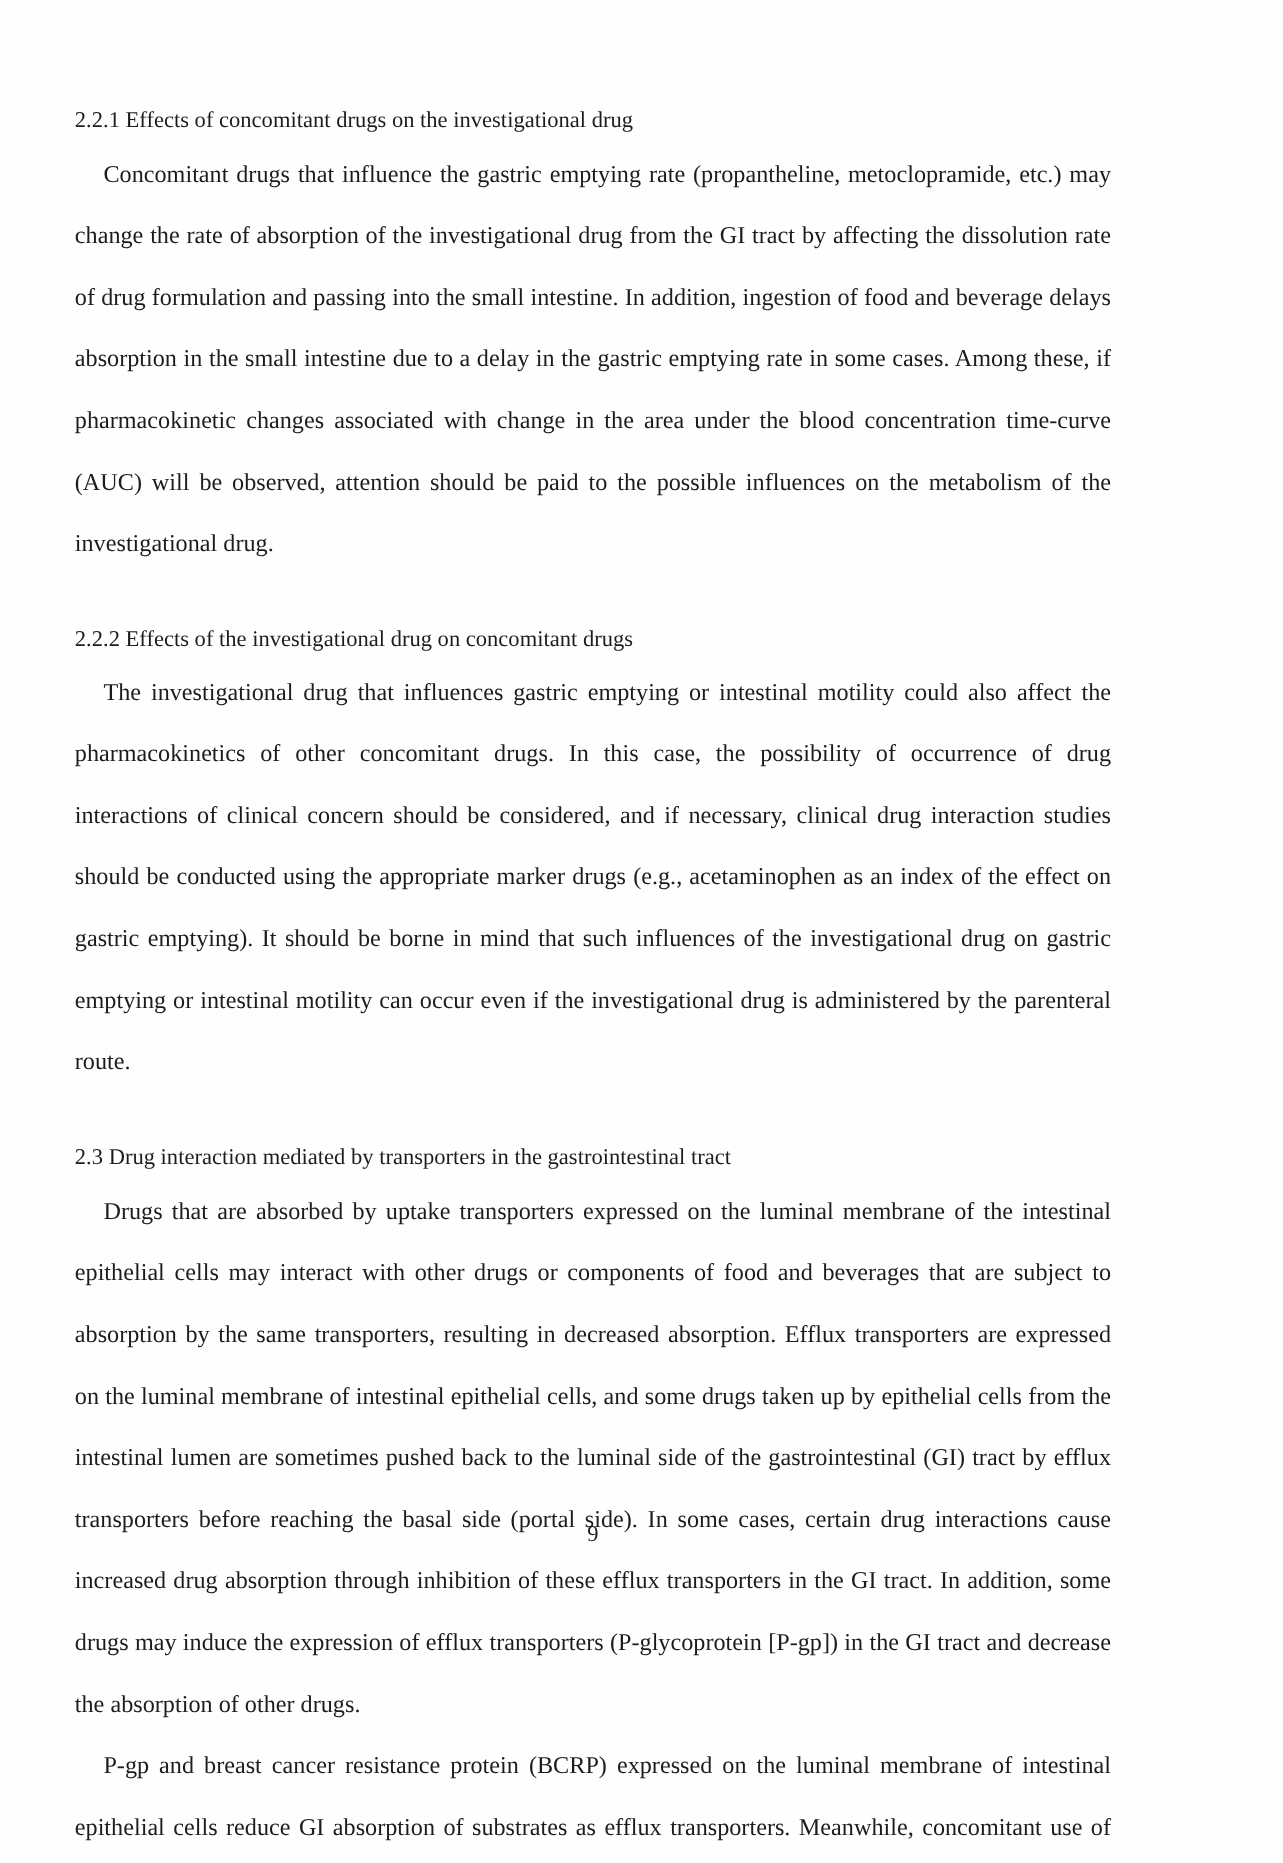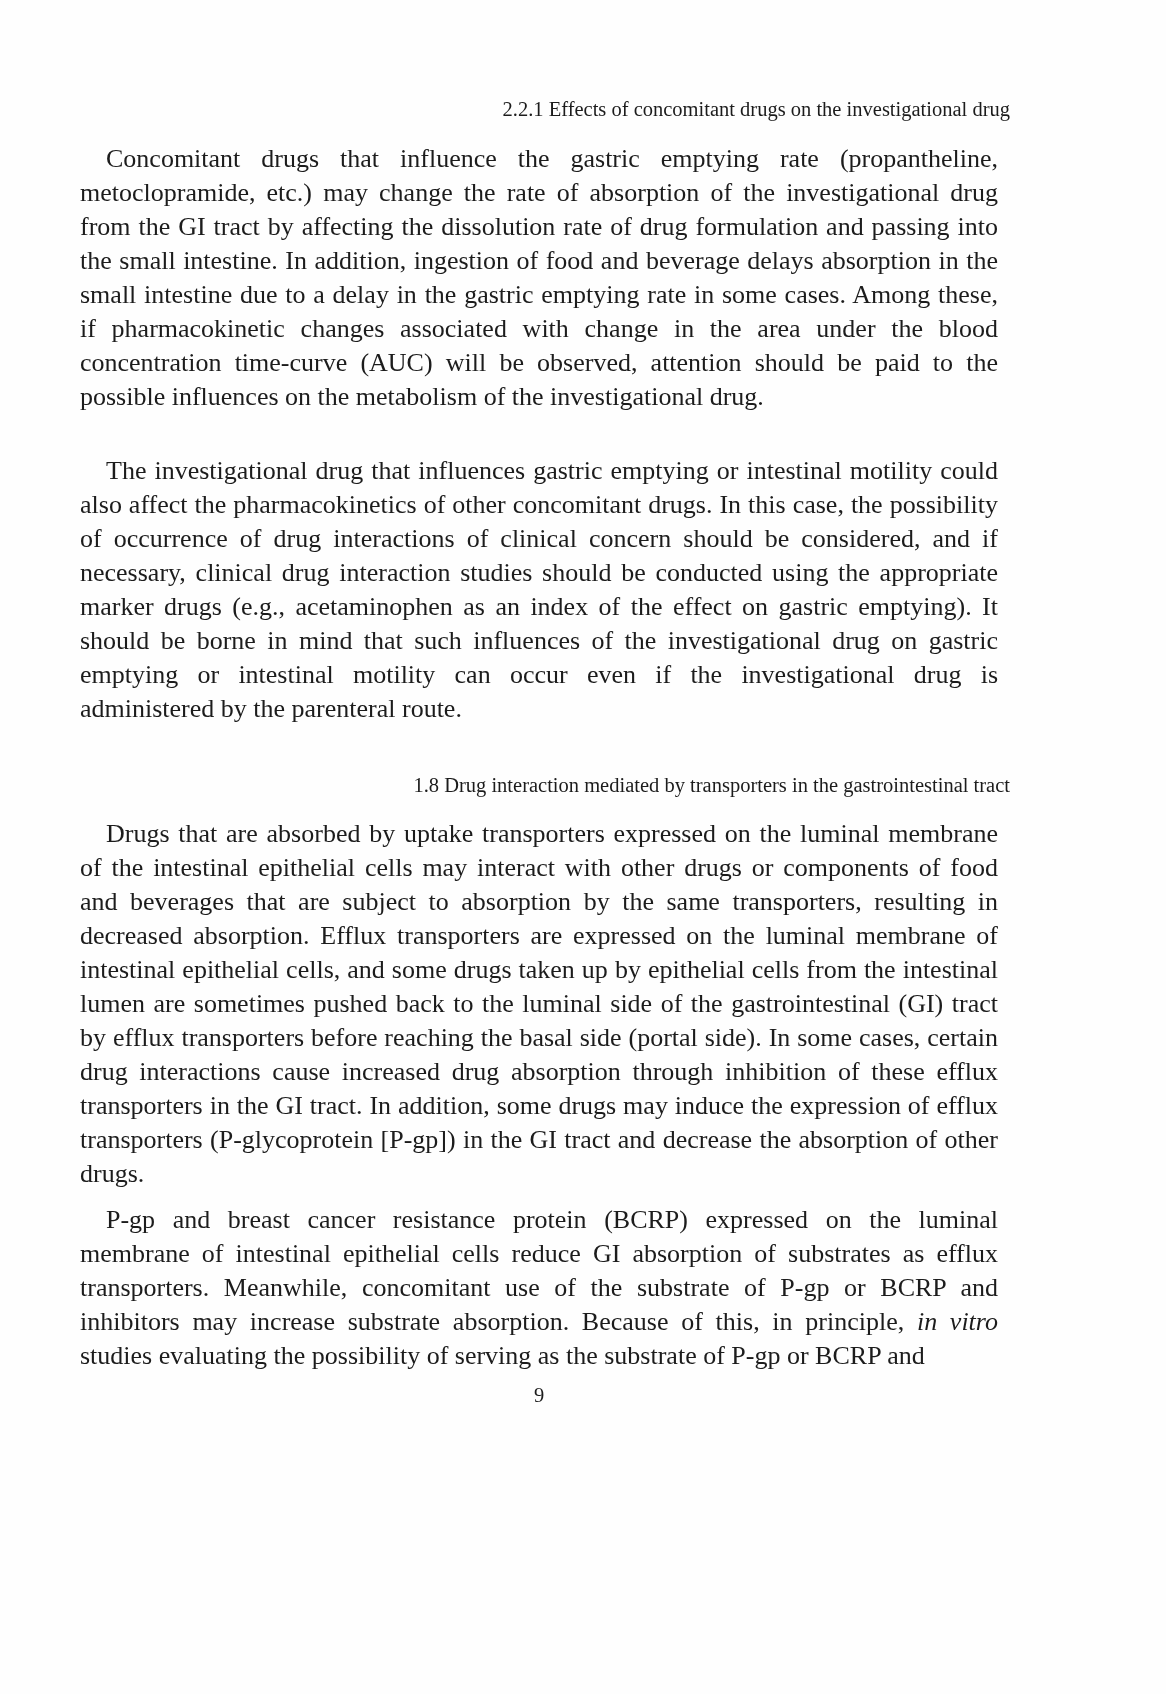--- a/index.html
+++ b/index.html
@@ -28,26 +28,26 @@
     margin-top: 40px;
   }
   .section:first-child {
     margin-top: 0;
   }
   .heading {
     font-size: 20.5px;
     font-weight: normal;
     line-height: 39.5px;
     margin: 0;
-    text-align: right;
+    text-align: left;
   }
   .para {
-    font-size: 26px;
-    line-height: 34px;
-    margin: 12px;
+    font-size: 22px;
+    line-height: 56px;
+    margin: 0;
     text-align: justify;
     text-indent: 26px;
   }
   .para em {
   }
   .page-number {
     position: absolute;
     top: 1380px;
     left: 68px;
     width: 942px;
@@ -61,25 +61,26 @@
 
 <div class="page">
   <div class="content">
 
     <div class="section">
       <h2 class="heading">2.2.1 Effects of concomitant drugs on the investigational drug</h2>
       <p class="para">Concomitant drugs that influence the gastric emptying rate (propantheline, metoclopramide, etc.) may change the rate of absorption of the investigational drug from the GI tract by affecting the dissolution rate of drug formulation and passing into the small intestine. In addition, ingestion of food and beverage delays absorption in the small intestine due to a delay in the gastric emptying rate in some cases. Among these, if pharmacokinetic changes associated with change in the area under the blood concentration time-curve (AUC) will be observed, attention should be paid to the possible influences on the metabolism of the investigational drug.</p>
     </div>
 
     <div class="section">
+      <h2 class="heading">2.2.2 Effects of the investigational drug on concomitant drugs</h2>
       <p class="para">The investigational drug that influences gastric emptying or intestinal motility could also affect the pharmacokinetics of other concomitant drugs. In this case, the possibility of occurrence of drug interactions of clinical concern should be considered, and if necessary, clinical drug interaction studies should be conducted using the appropriate marker drugs (e.g., acetaminophen as an index of the effect on gastric emptying). It should be borne in mind that such influences of the investigational drug on gastric emptying or intestinal motility can occur even if the investigational drug is administered by the parenteral route.</p>
     </div>
 
     <div class="section">
-      <h2 class="heading">1.8 Drug interaction mediated by transporters in the gastrointestinal tract</h2>
+      <h2 class="heading">2.3 Drug interaction mediated by transporters in the gastrointestinal tract</h2>
       <p class="para">Drugs that are absorbed by uptake transporters expressed on the luminal membrane of the intestinal epithelial cells may interact with other drugs or components of food and beverages that are subject to absorption by the same transporters, resulting in decreased absorption. Efflux transporters are expressed on the luminal membrane of intestinal epithelial cells, and some drugs taken up by epithelial cells from the intestinal lumen are sometimes pushed back to the luminal side of the gastrointestinal (GI) tract by efflux transporters before reaching the basal side (portal side). In some cases, certain drug interactions cause increased drug absorption through inhibition of these efflux transporters in the GI tract. In addition, some drugs may induce the expression of efflux transporters (P-glycoprotein [P-gp]) in the GI tract and decrease the absorption of other drugs.</p>
       <p class="para"><span>P-gp and breast cancer resistance protein (BCRP) expressed on the luminal membrane of intestinal epithelial cells reduce GI absorption of substrates as efflux transporters. Meanwhile, concomitant use of the substrate of P-gp or BCRP and inhibitors may increase substrate absorption. Because of this, in principle, </span><em>in vitro</em><span> studies evaluating the possibility of serving as the substrate of P-gp or BCRP and</span></p>
     </div>
 
   </div>
 
   <div class="page-number">9</div>
 </div>
 
 </body></html>

